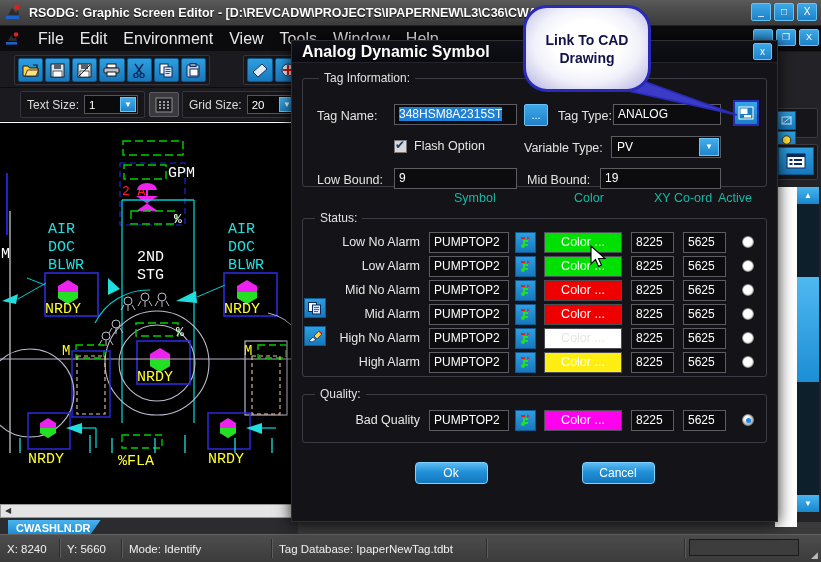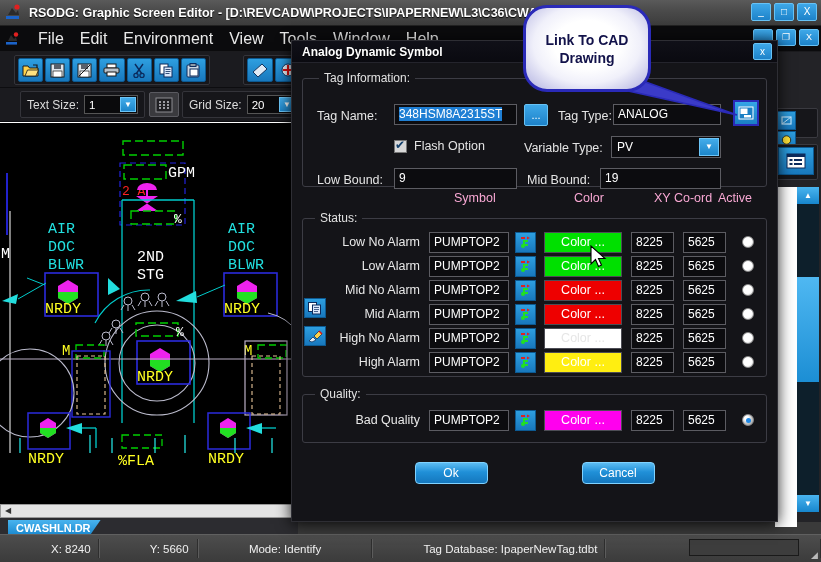--- a/index.html
+++ b/index.html
@@ -154,41 +154,40 @@
   .statusbar {
     position:absolute; left:0; top:534px; width:821px; height:28px;
     background:linear-gradient(180deg,#4d4d4d,#3b3b3b);
     border-top:1px solid #606060;
     display:flex; align-items:center; font-size:11.5px; color:#f0f0f0;
   }
   .sb-cell {
     height:19px; display:flex; align-items:center; padding:0 7px;
     border-right:1px solid #2e2e2e; box-shadow:1px 0 0 #5c5c5c;
     white-space:nowrap;
-    margin-left:44px;
   }
   .sb-input {
     position:absolute; right:22px; top:4px; width:110px; height:17px;
     background:#3d3d3d; border:1px solid #1a1a1a;
   }
   .sb-grip { position:absolute; right:3px; bottom:2px; color:#bbb; font-size:9px; }
 
   
   .dialog {
     position:absolute; left:291px; top:40px; width:487px; height:482px;
     background:#141418; border:1px solid #2e2e34;
     box-shadow:0 2px 14px rgba(0,0,0,.85);
   }
   .dlg-title {
     height:22px; background:linear-gradient(180deg,#101018,#0a0a10);
     display:flex; align-items:center; position:relative;
     border-bottom:1px solid #24242c;
   }
   .dlg-title-text {
-    color:#ffffff; font-weight:bold; font-size:12px; padding-left:10px;
+    color:#ffffff; font-weight:bold; font-size:16px; padding-left:10px;
     text-shadow:0 1px 1px #000;
   }
   .dlg-close {
     position:absolute; right:5px; top:2px; width:19px; height:17px;
     background:linear-gradient(180deg,#3ea8e8,#1d82c9); border:1px solid #67c2f5;
     border-radius:2px; color:#fff; font-size:10px; line-height:15px; text-align:center;
     cursor:pointer;
   }
   .dlg-body { position:relative; padding:8px 10px; height:460px; }
 
@@ -226,21 +225,21 @@
   .chk {
     width:13px; height:13px; background:#d8d8d8; border:1px solid #777;
     display:inline-block; position:relative; vertical-align:middle;
   }
   .chk.on::after {
     content:"✔"; position:absolute; left:0px; top:-3px; font-size:12px; color:#123f6b;
   }
 
   
   .col-head {
-    position:absolute; color:#f9a8d4; font-size:12.5px; top:0;
+    position:absolute; color:#14b8a6; font-size:12.5px; top:0;
   }
   .srow { display:flex; align-items:center; height:22px; margin-bottom:2px; }
   .srow .rlabel { width:118px; text-align:right; padding-right:9px; color:#e8e8e8; font-size:12.5px;}
   .sym-in { width:80px; text-align:left; }
   .pick {
     width:21px; height:21px; margin-left:6px;
     background:linear-gradient(180deg,#2e9fe0,#1878bd); border:1px solid #0d5a92;
     display:flex; align-items:center; justify-content:center; cursor:pointer;
   }
   .colorbtn {

